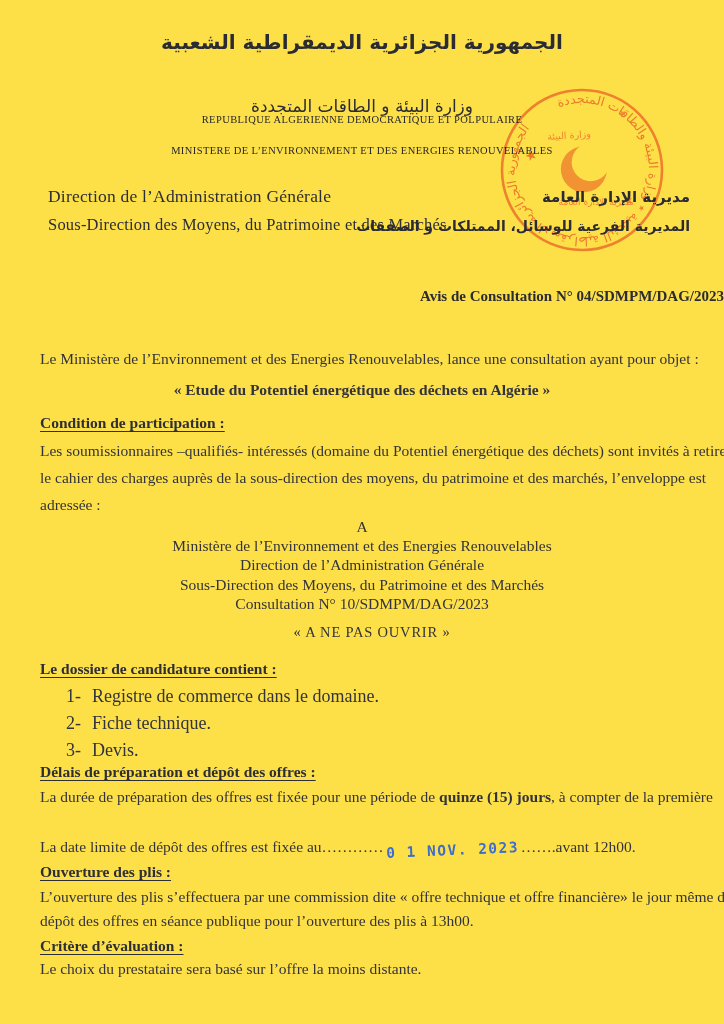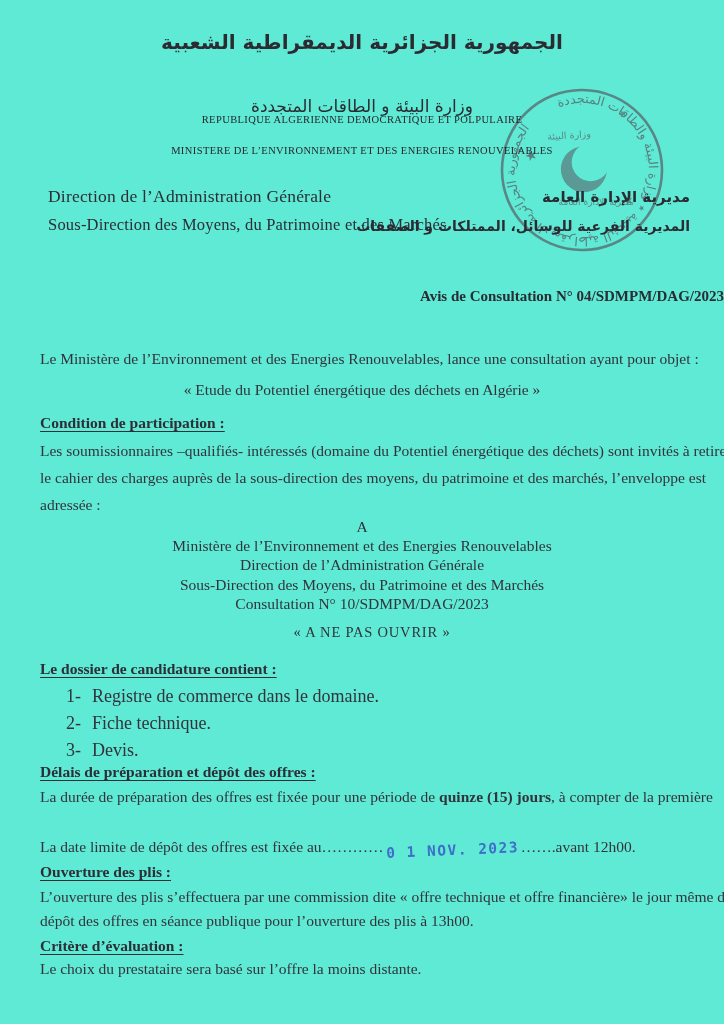--- a/index.html
+++ b/index.html
@@ -1,18 +1,18 @@
 <!DOCTYPE html>
 <html><head>
 <meta charset="utf-8">
 <style>
   html,body{margin:0;padding:0;background:#ffffff;}
   #page{
     position:relative;width:724px;height:1024px;margin:0 auto;
-    background:#5eead4;overflow:hidden;
+    background:#fde047;overflow:hidden;
     font-family:"Liberation Serif","DejaVu Serif",serif;
     color:#33333c;
   }
   .abs{position:absolute;}
   .center{left:0;right:0;text-align:center;}
   .ar{font-family:"DejaVu Sans",sans-serif;direction:rtl;}
   
   .ar-main{top:30px;font-size:20px;font-weight:bold;color:#2b2b33;}
   .fr-caps{font-size:10.5px;letter-spacing:.4px;color:#26262e;font-family:"Liberation Serif",serif;}
   .fr-rep{top:70px;margin-top:44px;}
@@ -23,21 +23,21 @@
   .dir-fr.l2{top:215px;font-size:16.5px;}
   .dir-ar{right:34px;font-size:15px;font-weight:bold;color:#2b2b33;}
   .dir-ar.l1{top:188px;}
   .dir-ar.l2{top:218px;font-size:14px;}
   
   #stamp{top:84px;left:496px;width:172px;height:172px;transform:rotate(-22deg);
          mix-blend-mode:multiply;opacity:.9;}
   
   .doc-title{top:288px;font-size:15px;font-weight:bold;color:#2b2b33;text-align:right;}
   .body-line{left:40px;right:30px;font-size:15.5px;color:#33333c;white-space:nowrap;}
-  .center-bold{font-weight:normal;}
+  .center-bold{font-weight:bold;}
   .sec-h{left:40px;font-size:15.5px;font-weight:bold;color:#2e2e37;
          text-decoration:underline;text-underline-offset:3px;text-decoration-thickness:1.4px;}
   .addr{top:517px;left:0;right:0;text-align:center;font-size:15.5px;line-height:19.2px;color:#33333c;}
   .warning{top:624px;font-size:14.5px;letter-spacing:.8px;padding-left:20px;}
   .list-item{left:66px;font-size:18px;color:#33333c;}
   .list-item .num{display:inline-block;width:26px;}
   .bold{font-weight:bold;}
   
   .date-stamp{
     display:inline-block;font-family:"DejaVu Sans Mono",monospace;

